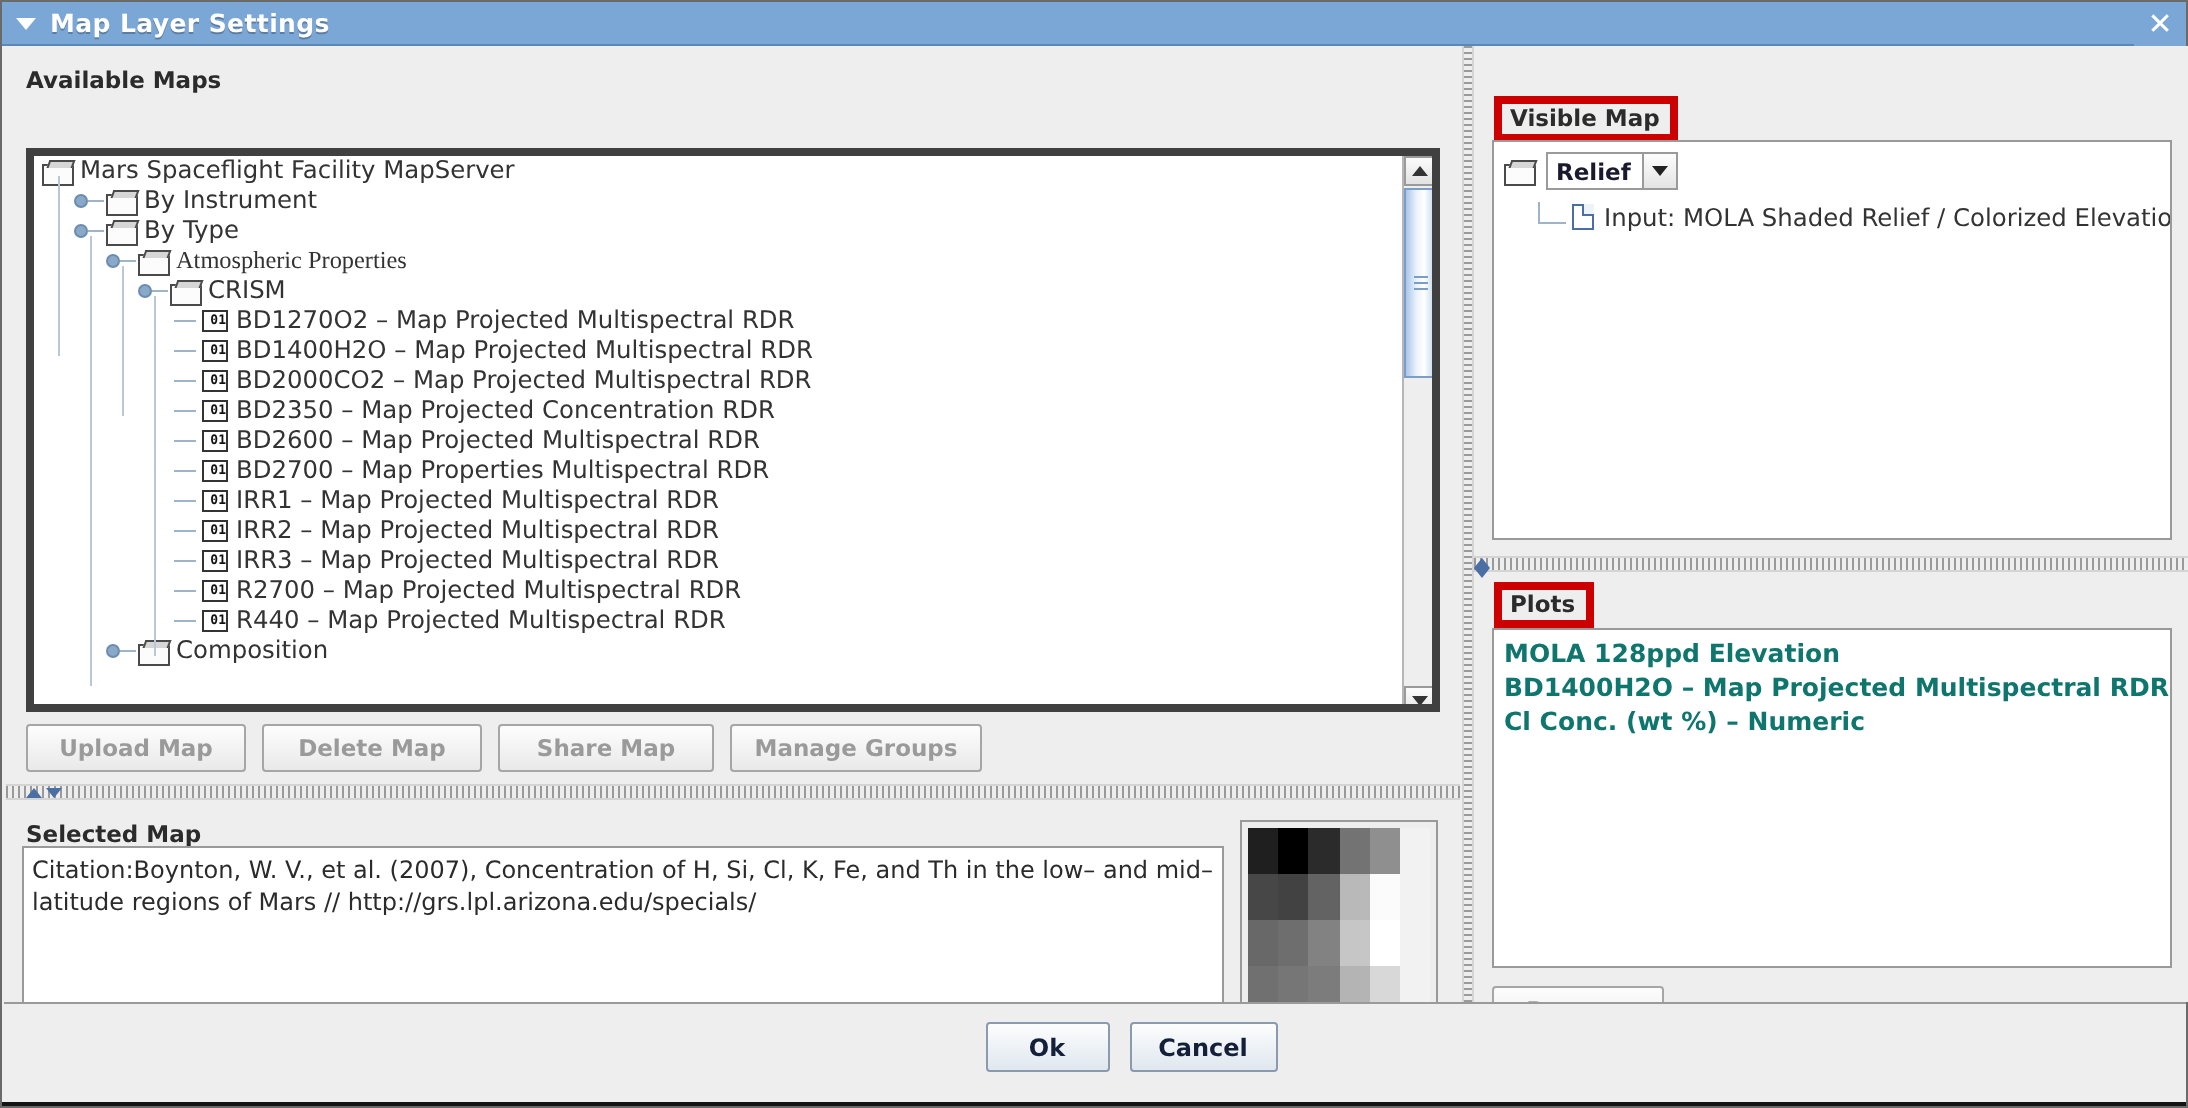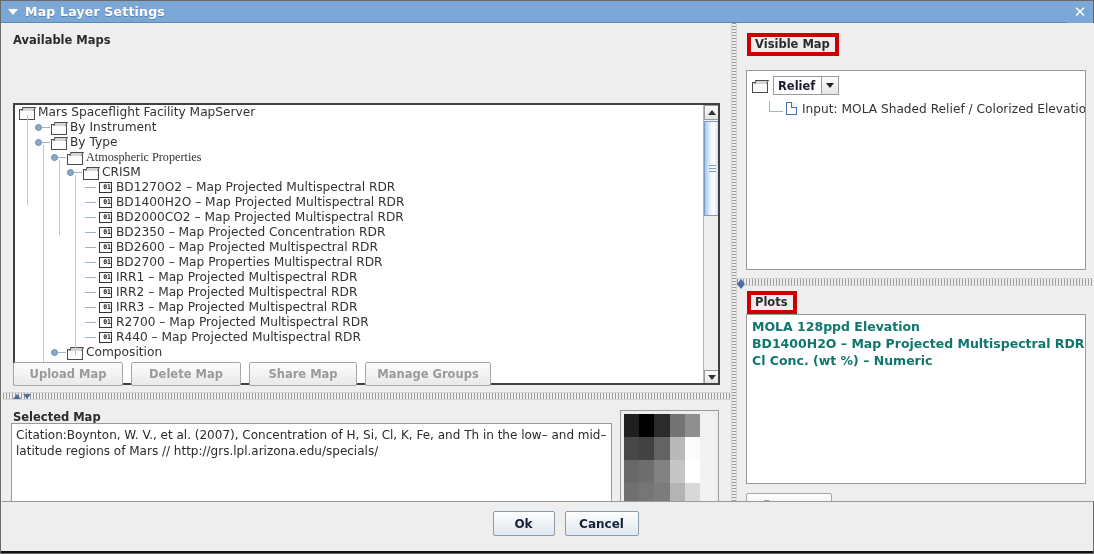--- a/index.html
+++ b/index.html
@@ -73,23 +73,22 @@
     border: 4px solid #cc0000;
     padding: 0 5px 1px 4px;
     background: #eeeeee;
   }
 
   
   .treewrap {
     position: absolute; left: 11px; top: 51px;
     width: 707px; height: 282px;
     background: #ffffff;
-    border: 2px solid #404040;
+    border: 4px solid #404040;
     overflow: hidden;
-    margin-top: 29px;
   }
   .treeinner { position: absolute; left: 0; top: 0; width: 694px; height: 280px; }
   .trow {
     position: relative;
     height: 15px; line-height: 15px;
     font-size: 12.2px; color: #333333;
     white-space: nowrap;
     display: flex; align-items: center;
   }
   .trow .lbl { color: #333333; }
@@ -231,21 +230,21 @@
     padding: 3px;
   }
   .thumbgrid {
     width: 100%; height: 100%;
     display: grid;
     grid-template-columns: repeat(6, 1fr);
     grid-template-rows: repeat(4, 1fr);
   }
 
   
-  .vm-label { position: absolute; left: 10px; top: 10px; }
+  .vm-label { position: absolute; left: 10px; top: 25px; }
   .vmbox {
     position: absolute; left: 9px; top: 47px;
     width: 340px; height: 200px;
     background: #ffffff; border: 1px solid #9a9a9a;
     overflow: hidden;
   }
   .combo {
     display: inline-flex; align-items: stretch; height: 19px;
     border: 1px solid #9a9a9a; background: #ffffff; margin-left: 2px;
   }

